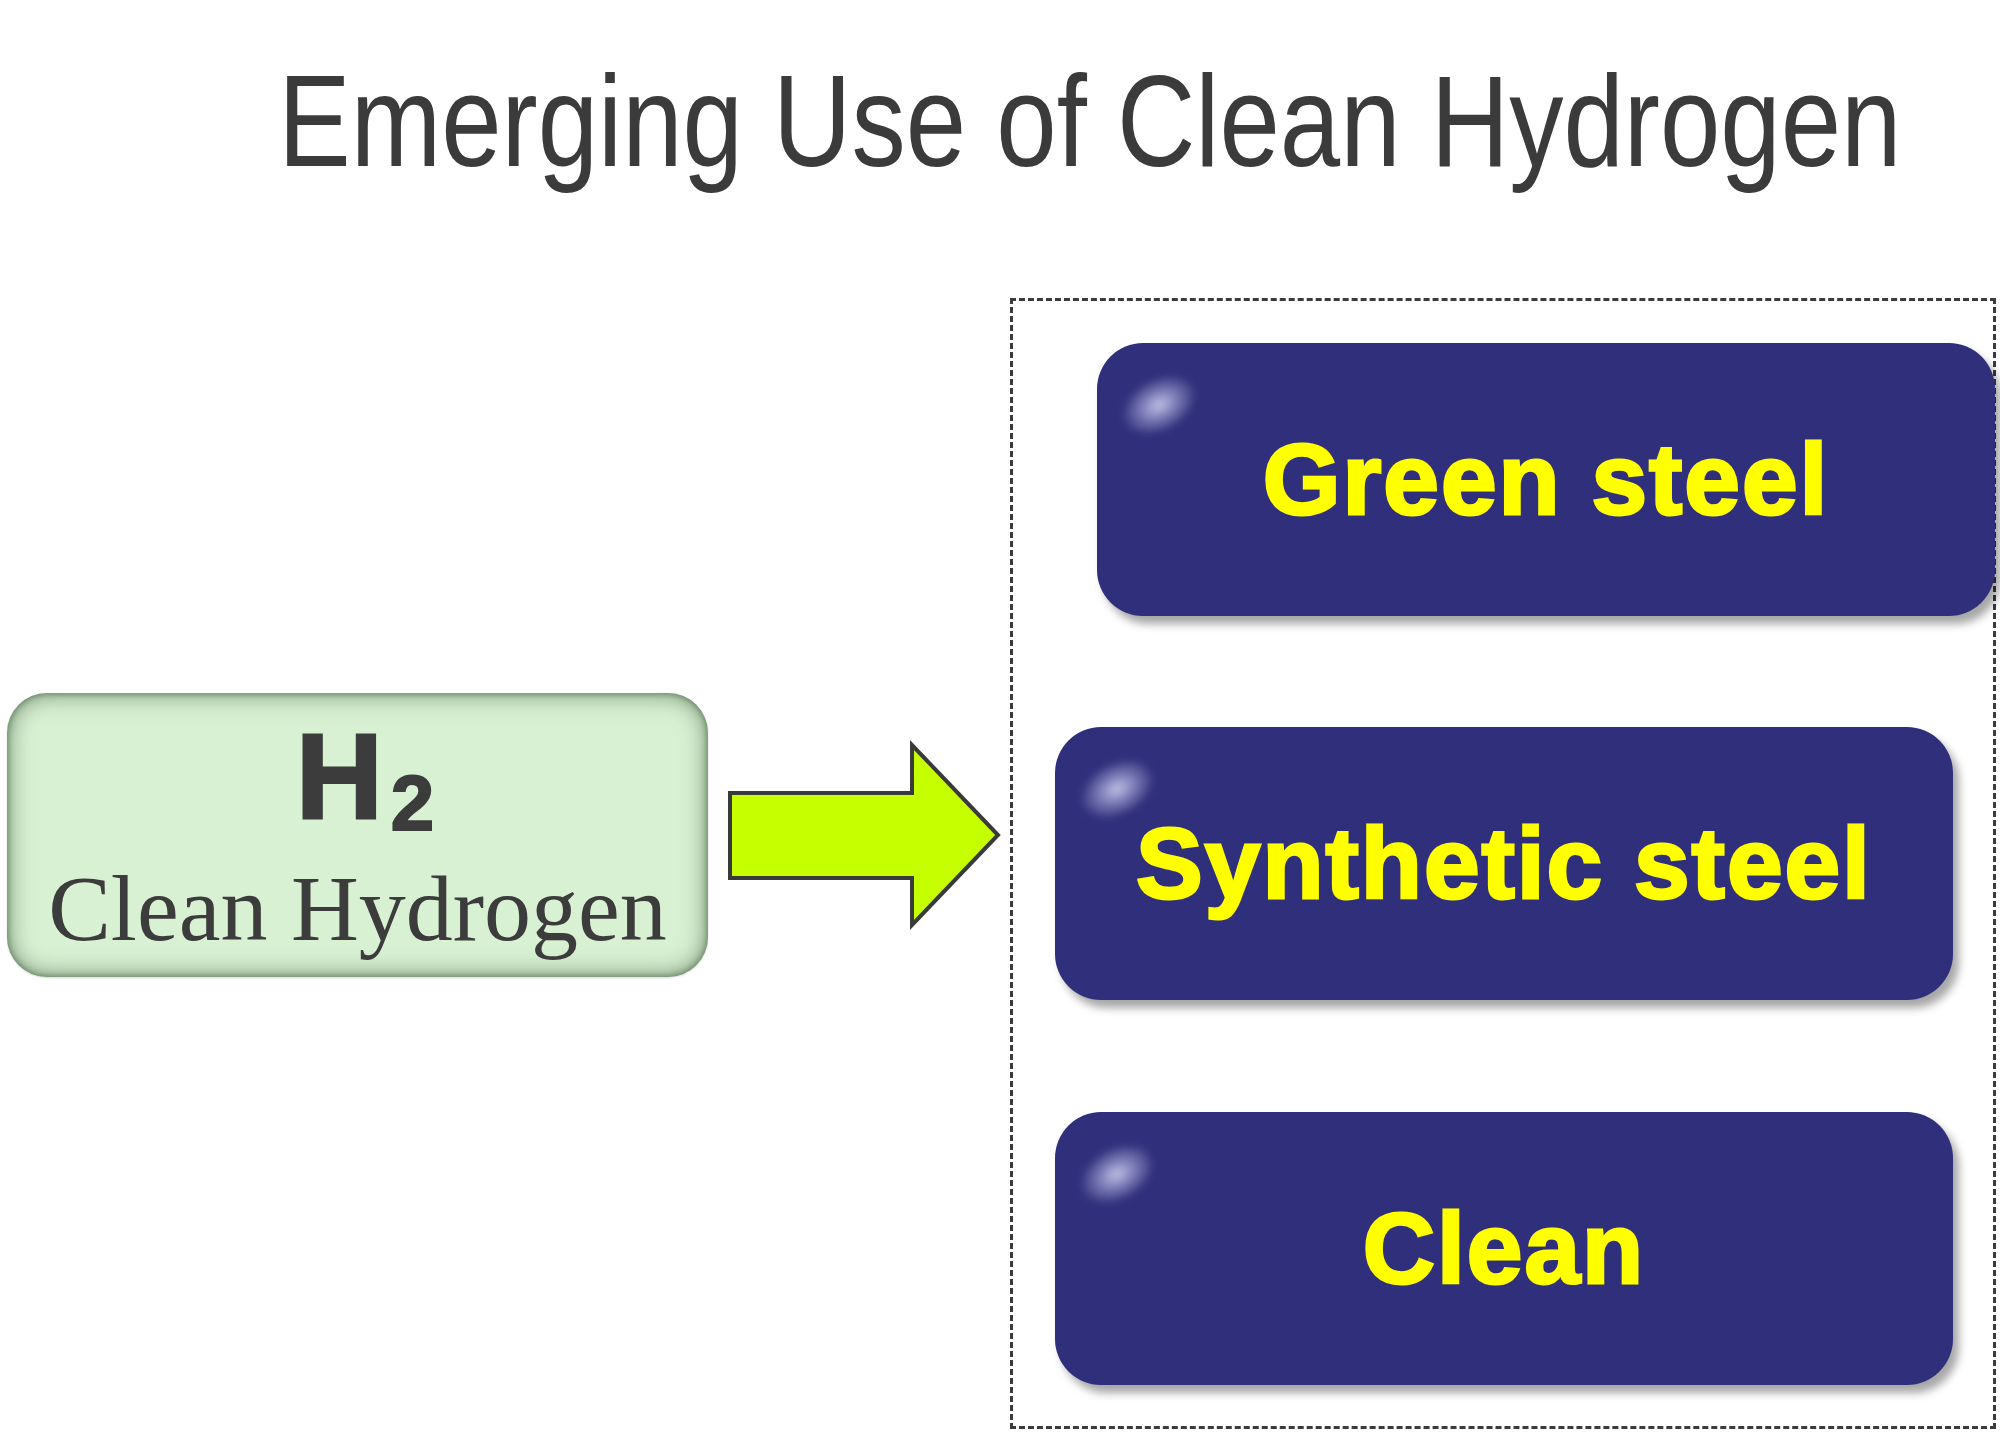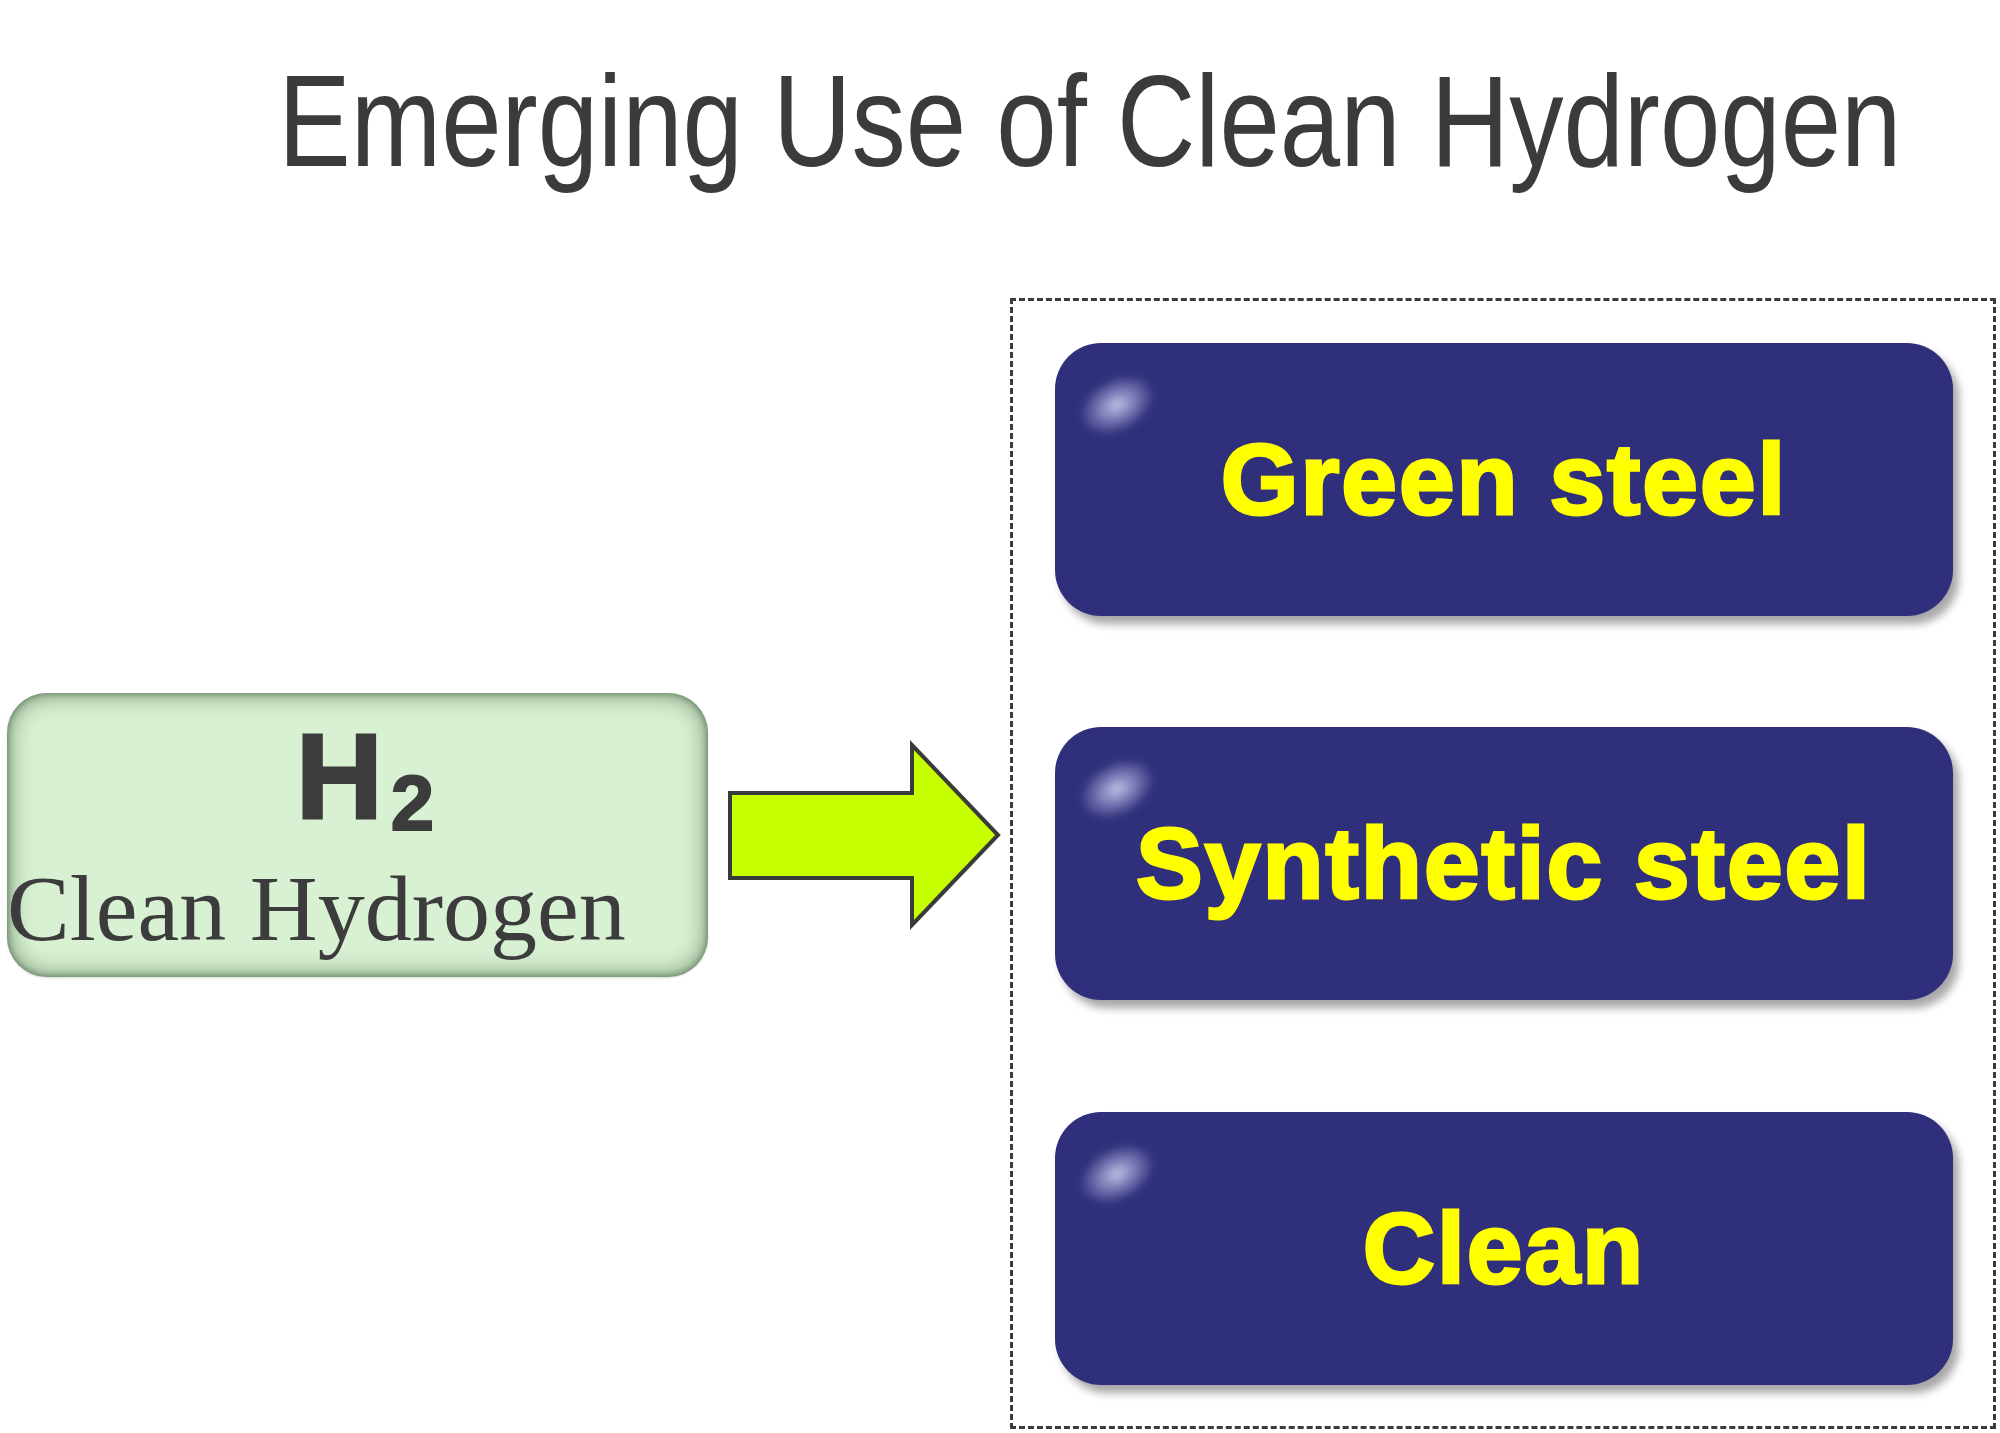--- a/index.html
+++ b/index.html
@@ -36,21 +36,21 @@
   .h2 .h {
     font-size:120px; line-height:120px; display:inline-block;
     -webkit-text-stroke:3px #3c3c3c;
   }
   .h2 .sub {
     font-size:78px; line-height:78px; display:inline-block;
     position:relative; top:12px; margin-left:8px;
     -webkit-text-stroke:2px #3c3c3c;
   }
   .source-label {
-    position:absolute; left:7px; top:858px; width:701px; text-align:left;
+    position:absolute; left:7px; top:858px; width:701px; text-align:center;
     font-family:"Liberation Serif", serif; font-size:94px; line-height:100px;
     color:#3c3c3c; white-space:nowrap;
   }
   .arrow {
     position:absolute; left:725px; top:740px; width:285px; height:195px;
   }
   .dashed-group {
     position:absolute; left:1010px; top:298px; width:986px; height:1131px;
     border:3px dashed #3b3b3b;
     box-sizing:border-box;
@@ -90,21 +90,21 @@
   <span class="h">H</span><span class="sub">2</span>
 </div>
 <div class="source-label">Clean Hydrogen</div>
 
 <svg class="arrow" viewBox="0 0 285 195" xmlns="http://www.w3.org/2000/svg">
   <polygon points="5,53 187,53 187,5 273,95 187,185 187,138 5,138" fill="#c5ff00" stroke="#3a3a3a" stroke-width="4" stroke-linejoin="miter"></polygon>
 </svg>
 
 <div class="dashed-group"></div>
 
-<div class="use-box" style="top:343px;">
+<div class="use-box" style="top:343px;margin-left:42px;">
   <div class="shine"></div>
   <div class="label">Green steel</div>
 </div>
 
 <div class="use-box" style="top:727px;">
   <div class="shine"></div>
   <div class="label">Synthetic steel</div>
 </div>
 
 <div class="use-box" style="top:1112px;">

